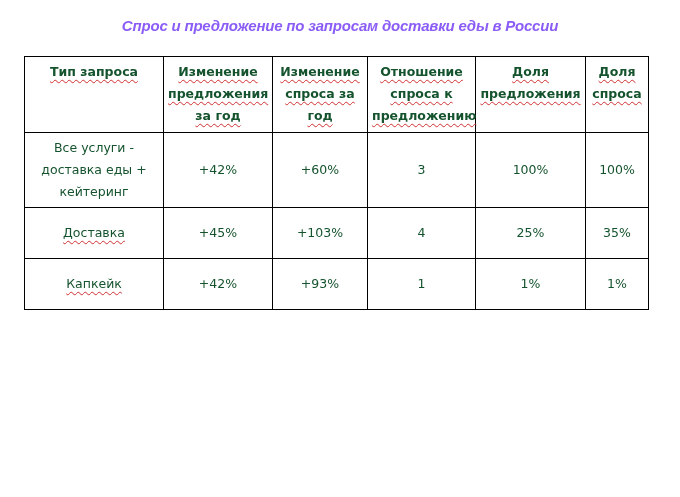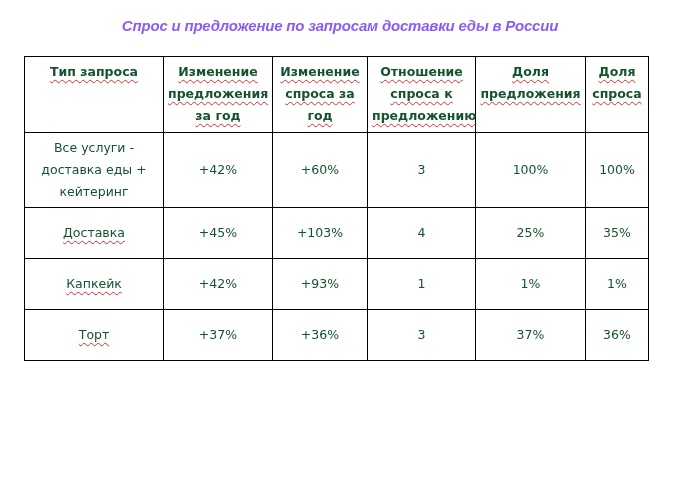--- a/index.html
+++ b/index.html
@@ -105,22 +105,14 @@
       <td>35%</td>
     </tr>
     <tr class="row">
       <td class="c0"><span class="spell">Капкейк</span></td>
       <td>+42%</td>
       <td>+93%</td>
       <td>1</td>
       <td>1%</td>
       <td>1%</td>
     </tr>
-    <tr class="row">
-      <td class="c0"><span class="spell">Торт</span></td>
-      <td>+37%</td>
-      <td>+36%</td>
-      <td>3</td>
-      <td>37%</td>
-      <td>36%</td>
-    </tr>
   </tbody>
 </table>
 
 </body></html>

